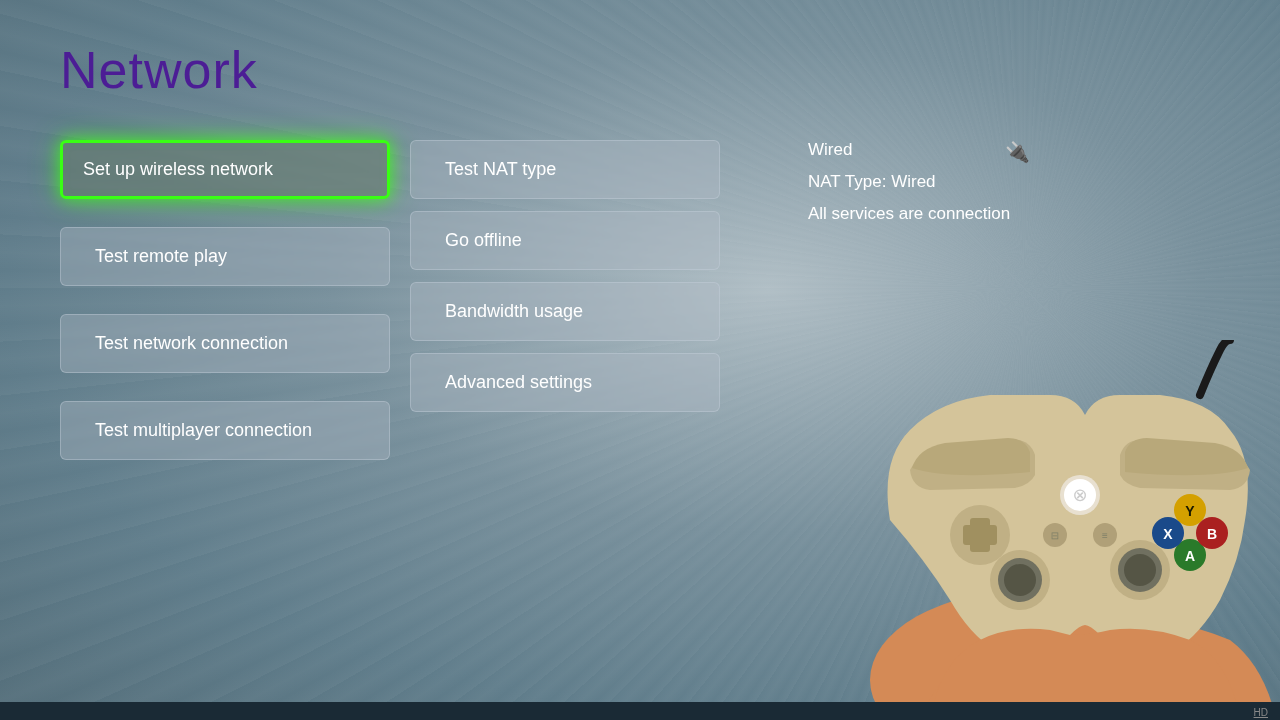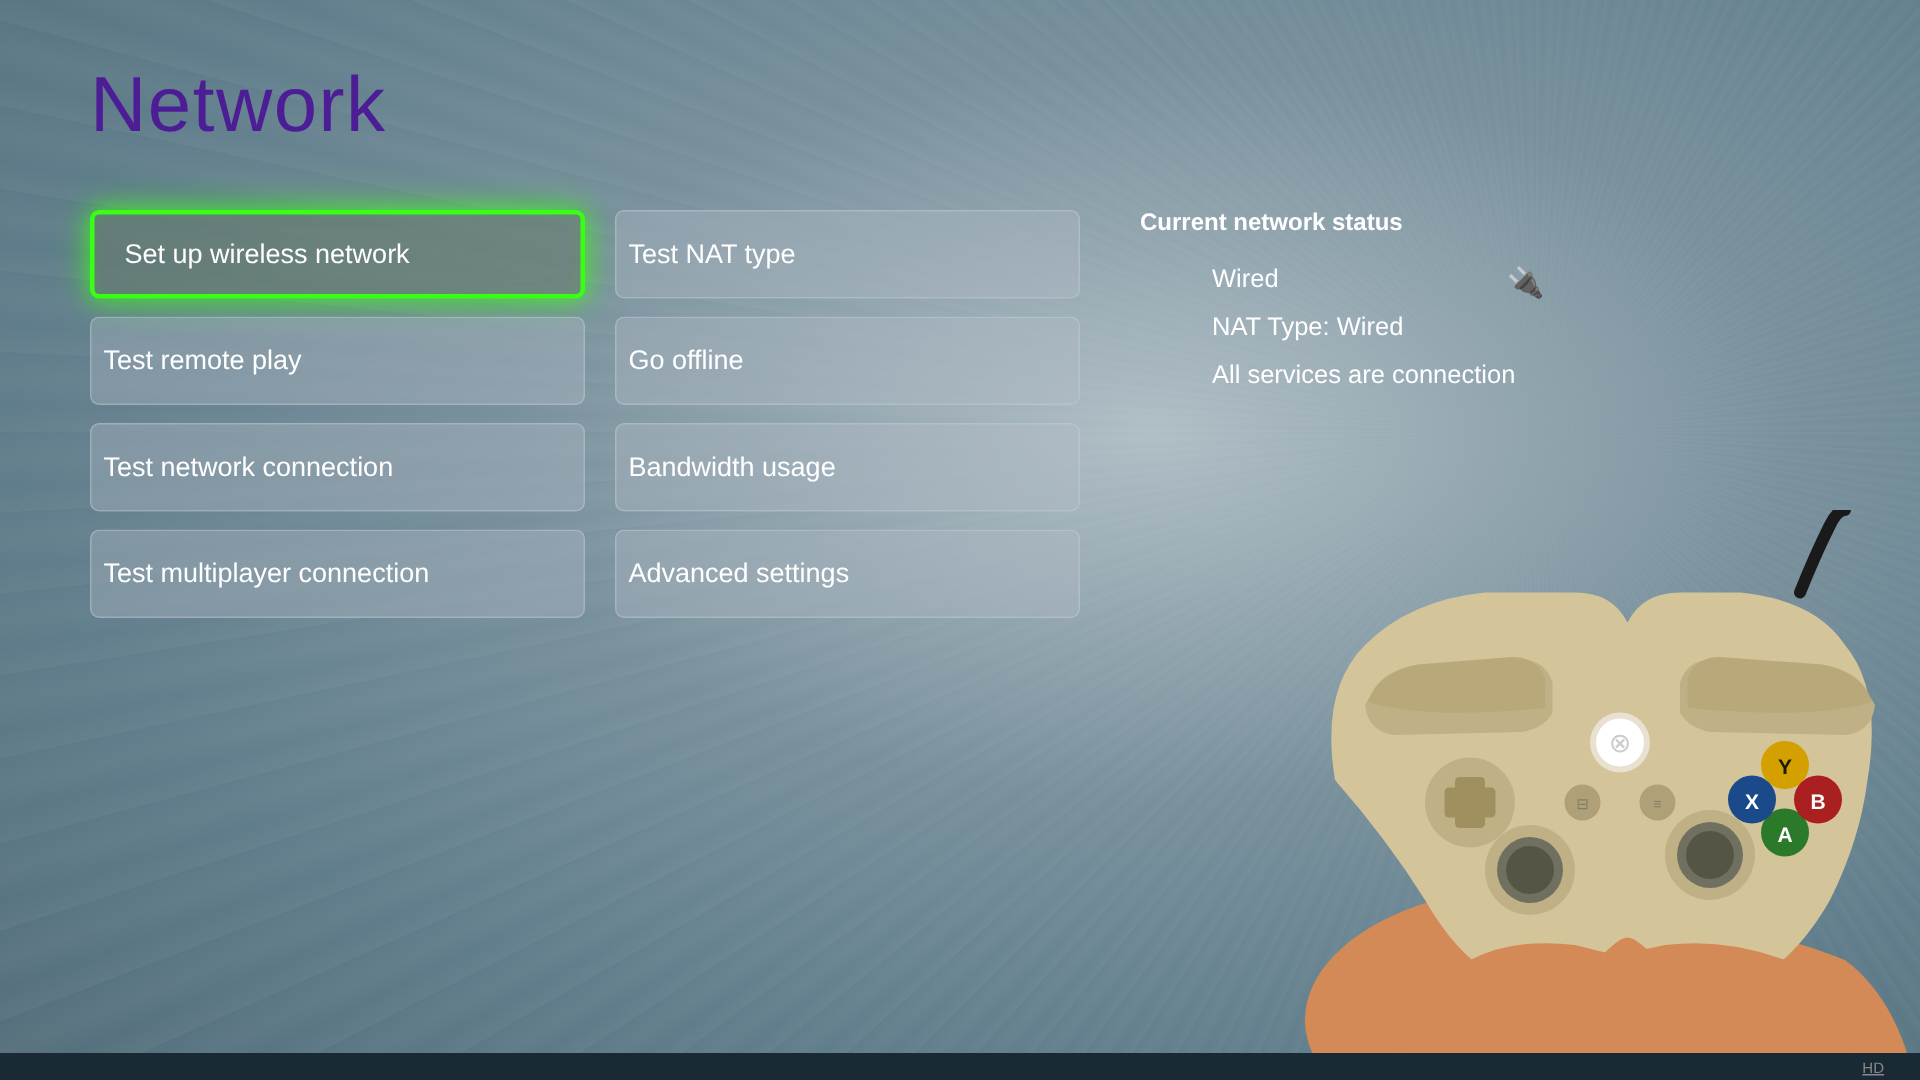--- a/index.html
+++ b/index.html
@@ -51,21 +51,21 @@
 
     .columns {
       display: flex;
       gap: 20px;
       align-items: flex-start;
     }
 
     .col-left {
       display: flex;
       flex-direction: column;
-      gap: 12px;
+      gap: 28px;
       width: 330px;
       justify-content: space-between;
     }
 
     .col-middle {
       display: flex;
       flex-direction: column;
       gap: 12px;
       width: 310px;
       margin-top: 0;
@@ -73,21 +73,21 @@
 
     .col-right {
       margin-left: 20px;
       width: 270px;
     }
 
     .menu-item {
       background: rgba(180, 190, 200, 0.35);
       border: 1px solid rgba(200, 210, 220, 0.4);
       border-radius: 6px;
-      padding: 18px 8px;
+      padding: 18px 34px;
       color: #ffffff;
       font-size: 18px;
       font-weight: 400;
       cursor: pointer;
       transition: background 0.15s;
       backdrop-filter: blur(2px);
     }
 
     .menu-item.selected {
       background: rgba(100, 120, 100, 0.5);
@@ -141,21 +141,21 @@
       bottom: 0;
       left: 0;
       right: 0;
       height: 18px;
       background: #1a2a35;
       z-index: 20;
     }
     .bottom-bar-text {
       position: absolute;
       bottom: 2px;
-      right: 24px;
+      right: 12px;
       color: #888;
       font-size: 10px;
       text-decoration: underline;
     }
   </style>
 </head>
 <body>
 
 <div class="bg"></div>
 
@@ -174,21 +174,20 @@
 
     <div class="col-middle col-middle-top">
 
     <div class="menu-item">Test NAT type</div>
         <div class="menu-item">Go offline</div>
         <div class="menu-item">Bandwidth usage</div>
         <div class="menu-item">Advanced settings</div>
       </div>
 
     <div class="col-right status-section">
-      <div class="status-title">Current network status</div>
 
     <div class="status-item">Wired<span class="status-icon">🔌</span></div>
         <div class="status-item">NAT Type: Wired</div>
         <div class="status-item">All services are connection</div>
       </div>
 
   </div>
 </div>
 
 <div class="controller-overlay">

